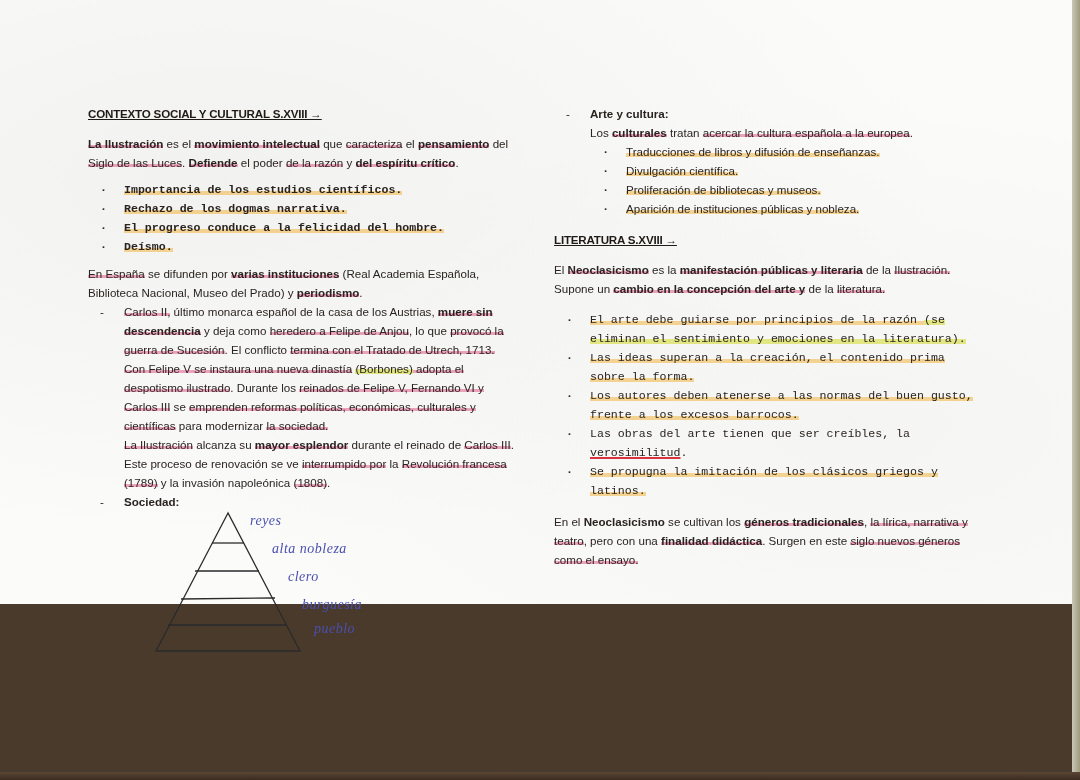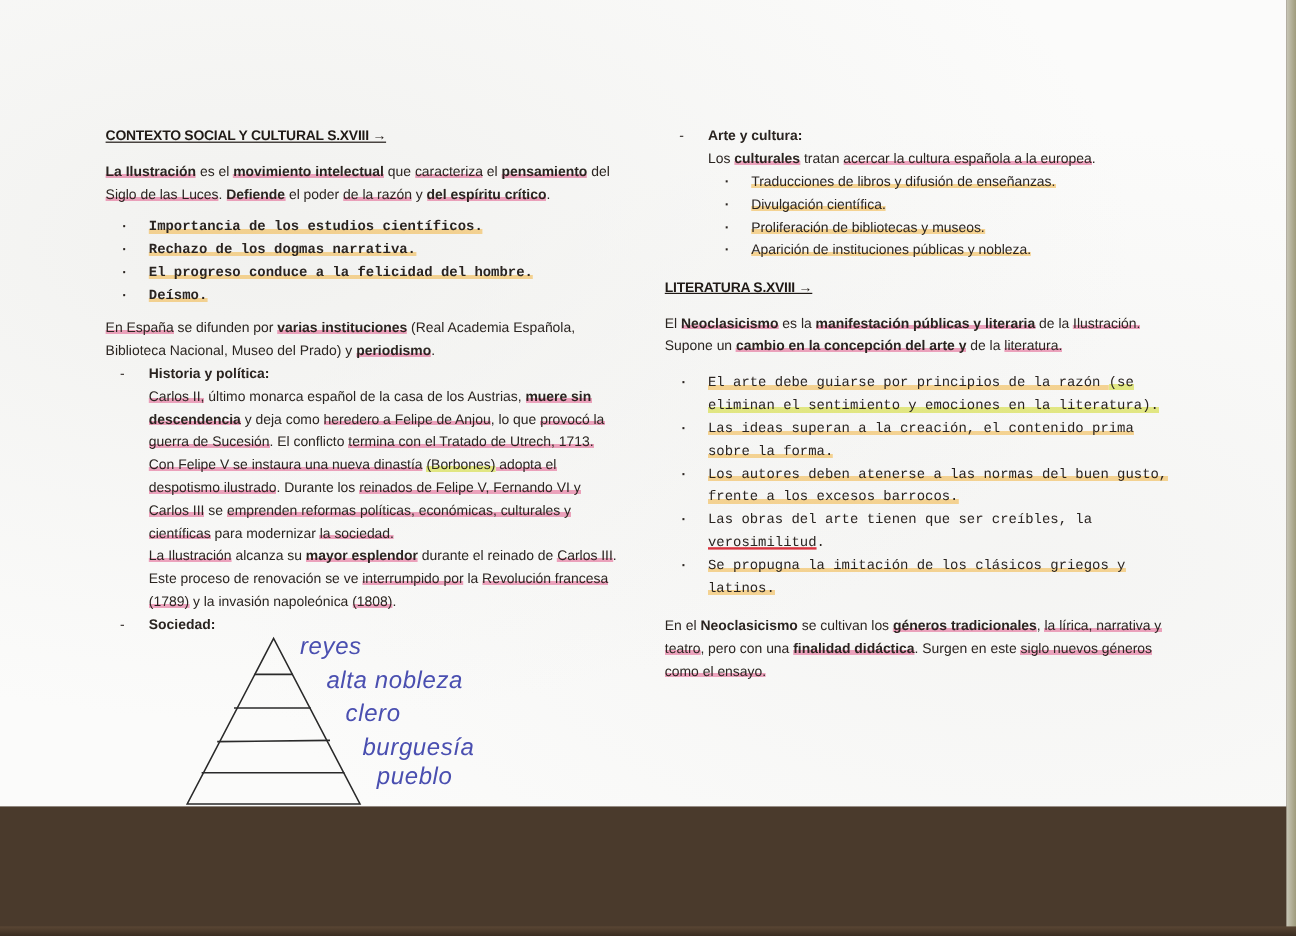--- a/index.html
+++ b/index.html
@@ -5,21 +5,21 @@
   html, body { margin: 0; padding: 0; }
   body {
     width: 1080px; height: 780px; overflow: hidden;
     background: #4a3a2c;
     font-family: "Liberation Sans", "DejaVu Sans", sans-serif;
     color: #2a2420;
     position: relative;
   }
   .paper {
     position: absolute; left: 0; top: 0;
-    width: 1072px; height: 672px;
+    width: 1072px; height: 604px;
     background: #fbfbfa;
     background-image:
       radial-gradient(ellipse at 20% 30%, rgba(235,235,232,0.6), rgba(255,255,255,0) 60%),
       radial-gradient(ellipse at 80% 70%, rgba(238,238,236,0.5), rgba(255,255,255,0) 55%);
   }
   .right-edge {
     position: absolute; right: 0; top: 0; width: 8px; height: 780px;
     background: linear-gradient(to right, #c9c7b8, #9f9b7c);
   }
   .bottom-edge {
@@ -46,21 +46,21 @@
   ul.dots li::before { content: "·"; position: absolute; left: 12px; top: 0; font-weight: 700; }
   ul.dash { list-style: none; margin: 0; padding: 0; }
   ul.dash > li { position: relative; padding-left: 36px; }
   ul.dash > li::before { content: "-"; position: absolute; left: 12px; top: 0; }
   ul.sub { list-style: none; margin: 0; padding: 0; }
   ul.sub li { position: relative; padding-left: 36px; }
   ul.sub li::before { content: "·"; position: absolute; left: 14px; top: 0; font-weight: 700; }
 
   .pyramid-wrap { position: relative; width: 300px; height: 150px; margin-left: 58px; margin-top: -2px; }
   .pyr-label {
-    position: absolute; font-family: Liberation Sans, sans-serif; font-size: 20px;
+    position: absolute; font-family: Liberation Serif, serif; font-size: 14px;
     color: #4a4fb0; font-weight: 300; letter-spacing: 0.5px; font-style: italic;
   }
 </style>
 </head>
 <body>
 
 <div class="paper">
 
   <div class="col col-left">
     <div class="heading">CONTEXTO SOCIAL Y CULTURAL S.XVIII →</div>
@@ -70,21 +70,20 @@
       <li><span class="hy bold">Importancia de los estudios científicos.</span></li>
       <li><span class="hy bold">Rechazo de los dogmas narrativa.</span></li>
       <li><span class="hy bold">El progreso conduce a la felicidad del hombre.</span></li>
       <li><span class="hy bold">Deísmo.</span></li>
     </ul>
 
     <p style=""><span class="hp">En España</span><span> se difunden por </span><span class="hp bold">varias instituciones</span><span> (Real Academia Española, Biblioteca Nacional, Museo del Prado) y </span><span class="hp bold">periodismo</span><span>.</span></p>
 
     <ul class="dash">
       <li>
-        <div class="bold">Historia y política:</div>
         <p><span class="hp">Carlos II,</span><span> último monarca español de la casa de los Austrias, </span><span class="hp bold">muere sin descendencia</span><span> y deja como </span><span class="hp">heredero a Felipe de Anjou</span><span>, lo que </span><span class="hp">provocó la guerra de Sucesión</span><span>. El conflicto </span><span class="hp">termina con el Tratado de Utrech, 1713.</span></p>
         <p><span class="hp">Con Felipe V se instaura una nueva dinastía</span><span> </span><span class="hg">(Borbones)</span><span class="hp"> adopta el despotismo ilustrado</span><span>. Durante los </span><span class="hp">reinados de Felipe V, Fernando VI y Carlos III</span><span> se </span><span class="hp">emprenden reformas políticas, económicas, culturales y científicas</span><span> para modernizar </span><span class="hp">la sociedad.</span></p>
         <p><span class="hp">La Ilustración</span><span> alcanza su </span><span class="hp bold">mayor esplendor</span><span> durante el reinado de </span><span class="hp">Carlos III</span><span>. Este proceso de renovación se ve </span><span class="hp">interrumpido por</span><span> la </span><span class="hp">Revolución francesa (1789)</span><span> y la invasión napoleónica </span><span class="hp">(1808)</span><span>.</span></p>
       </li>
       <li>
         <div class="bold">Sociedad:</div>
       </li>
     </ul>
 
     <div class="pyramid-wrap">

